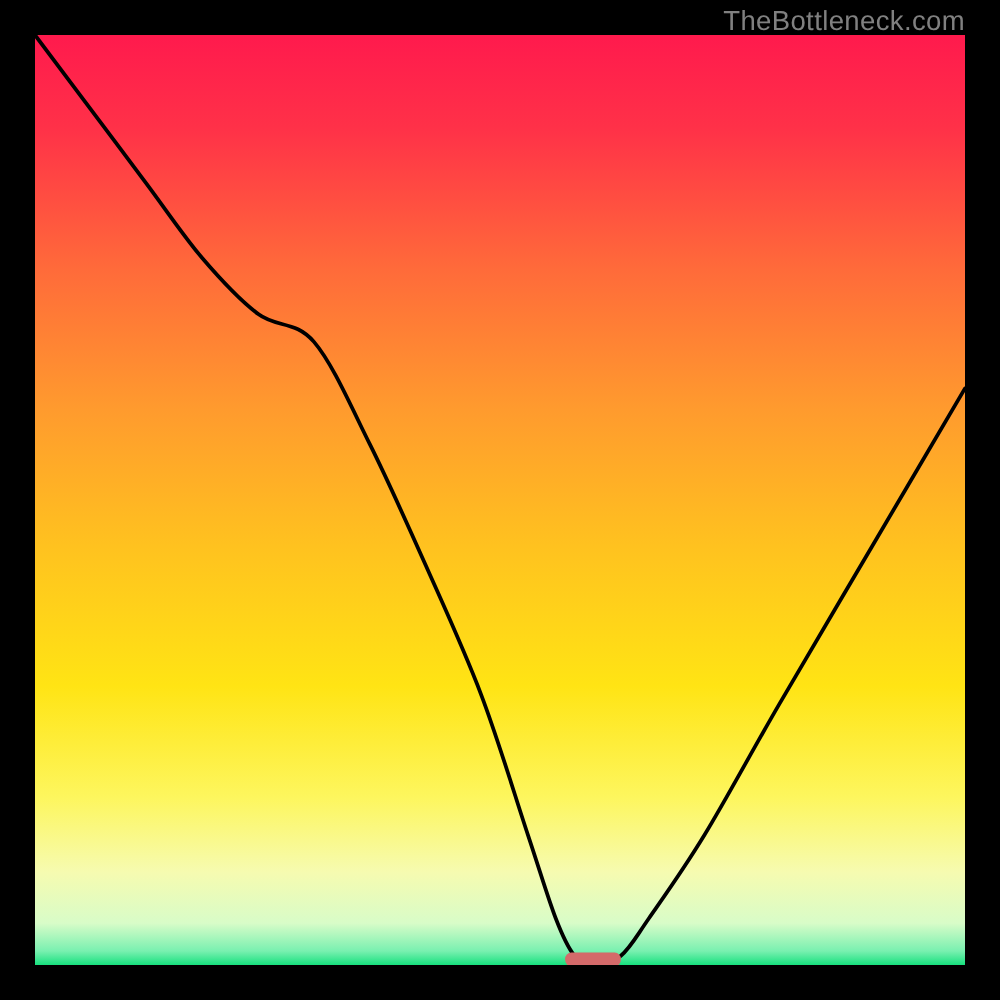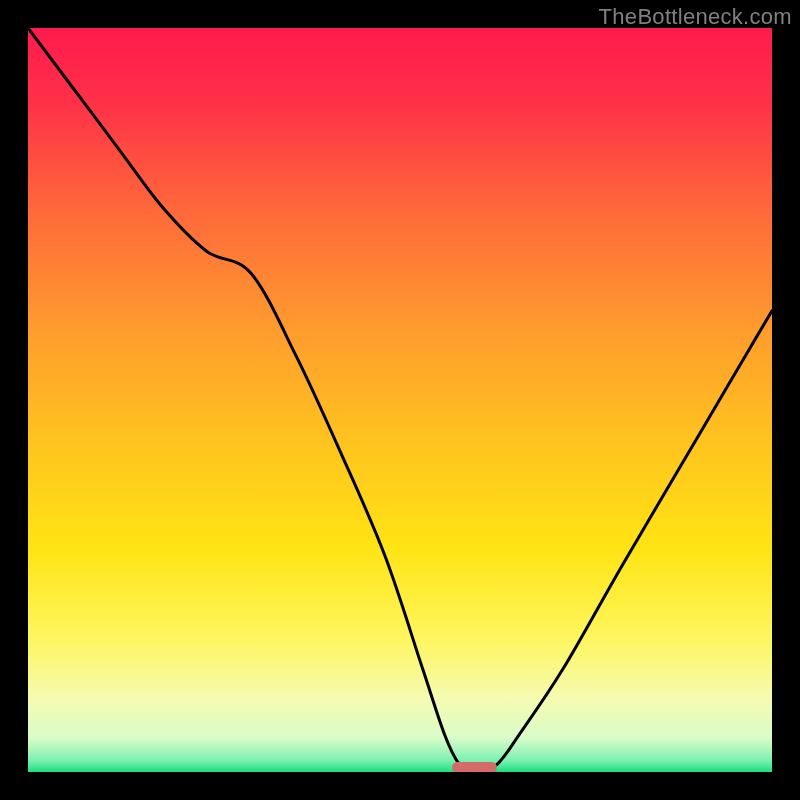--- a/index.html
+++ b/index.html
@@ -13,21 +13,21 @@
   }
   .frame {
     position: relative;
     width: 800px;
     height: 800px;
     background: #000;
   }
   .watermark {
     position: absolute;
     top: 4px;
-    right: 8px;
+    right: 28px;
     color: #808080;
     font-size: 22px;
     font-weight: 500;
     letter-spacing: 0.3px;
     z-index: 10;
     margin-left: 21px;
   }
   .plot {
     position: absolute;
     left: 28px;

